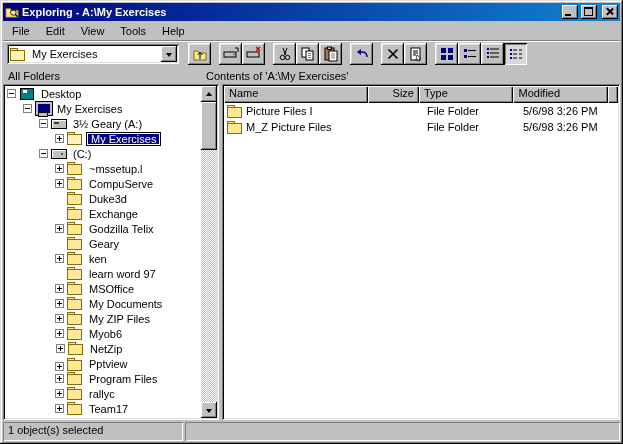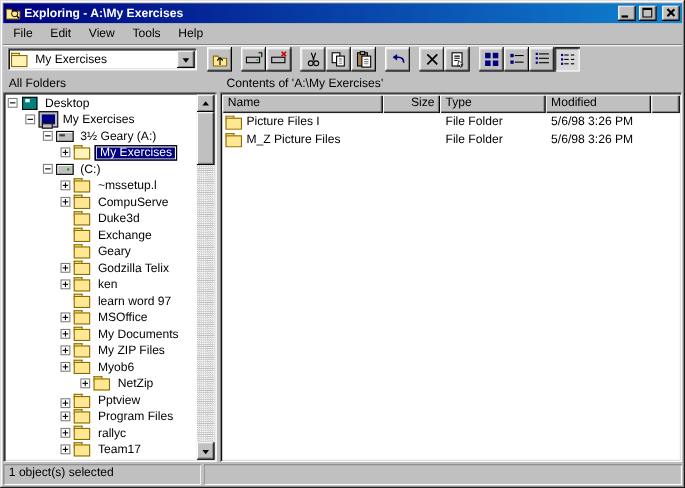--- a/index.html
+++ b/index.html
@@ -60,21 +60,21 @@
   .headers { flex:0 0 17px; display:flex; align-items:center; font-size:11px; }
   .hdr-left { width:194px; padding-left:5px; }
   .hdr-gap { width:3px; }
   .hdr-right { flex:1; padding-left:6px; white-space:nowrap; overflow:hidden; }
 
   
   .main { flex:1; display:flex; min-height:0; }
   .sunken { background:#fff;
     box-shadow: inset 1px 1px 0 #808080, inset -1px -1px 0 #fff,
                 inset 2px 2px 0 #000, inset -2px -2px 0 #dfdfdf; }
-  .left-pane { width:194px; position:relative; overflow:hidden; }
+  .left-pane { width:216px; position:relative; overflow:hidden; }
   .splitter { width:3px; background:#c0c0c0; }
   .right-pane { flex:1; min-width:0; display:flex; flex-direction:column; padding:2px; }
 
   
   .tree { position:absolute; top:2px; left:2px; right:18px; bottom:2px; overflow:hidden; }
   .tree-row { display:flex; align-items:center; height:15px; font-size:11px; white-space:nowrap; }
   .expander { position:relative; flex:0 0 9px; width:9px; height:9px; background:#fff;
     border:1px solid #808080; margin-right:3px; }
   .expander::before { content:''; position:absolute; left:1px; top:3px; width:5px; height:1px; background:#000; }
   .expander.plus::after { content:''; position:absolute; left:3px; top:1px; width:1px; height:5px; background:#000; }
@@ -345,34 +345,34 @@
             <span class="tree-label">Duke3d</span>
           </div>
 
           <div class="tree-row" style="padding-left: 50px;">
             <span class="expander none"></span>
             <span class="tree-icon folder"></span>
             <span class="tree-label">Exchange</span>
           </div>
 
           <div class="tree-row" style="padding-left: 50px;">
+            <span class="expander plus"></span>
+            <span class="tree-icon folder"></span>
+            <span class="tree-label">Godzilla Telix</span>
+          </div>
+
+          <div class="tree-row" style="padding-left: 50px;">
             <span class="expander none"></span>
             <span class="tree-icon folder"></span>
             <span class="tree-label">Geary</span>
           </div>
 
           <div class="tree-row" style="padding-left: 50px;">
             <span class="expander plus"></span>
             <span class="tree-icon folder"></span>
-            <span class="tree-label">Godzilla Telix</span>
-          </div>
-
-          <div class="tree-row" style="padding-left: 50px;">
-            <span class="expander plus"></span>
-            <span class="tree-icon folder"></span>
             <span class="tree-label">ken</span>
           </div>
 
           <div class="tree-row" style="padding-left: 50px;">
             <span class="expander none"></span>
             <span class="tree-icon folder"></span>
             <span class="tree-label">learn word 97</span>
           </div>
 
           <div class="tree-row" style="padding-left: 50px;">
@@ -392,21 +392,21 @@
             <span class="tree-icon folder"></span>
             <span class="tree-label">My ZIP Files</span>
           </div>
 
           <div class="tree-row" style="padding-left: 50px;">
             <span class="expander plus"></span>
             <span class="tree-icon folder"></span>
             <span class="tree-label">Myob6</span>
           </div>
 
-          <div class="tree-row" style="padding-left: 68px;">
+          <div class="tree-row" style="padding-left: 51px;">
             <span class="expander plus"></span>
             <span class="tree-icon folder"></span>
             <span class="tree-label">NetZip</span>
           </div>
 
           <div class="tree-row" style="padding-left: 50px; align-items: flex-end;">
             <span class="expander plus"></span>
             <span class="tree-icon folder"></span>
             <span class="tree-label">Pptview</span>
           </div>

